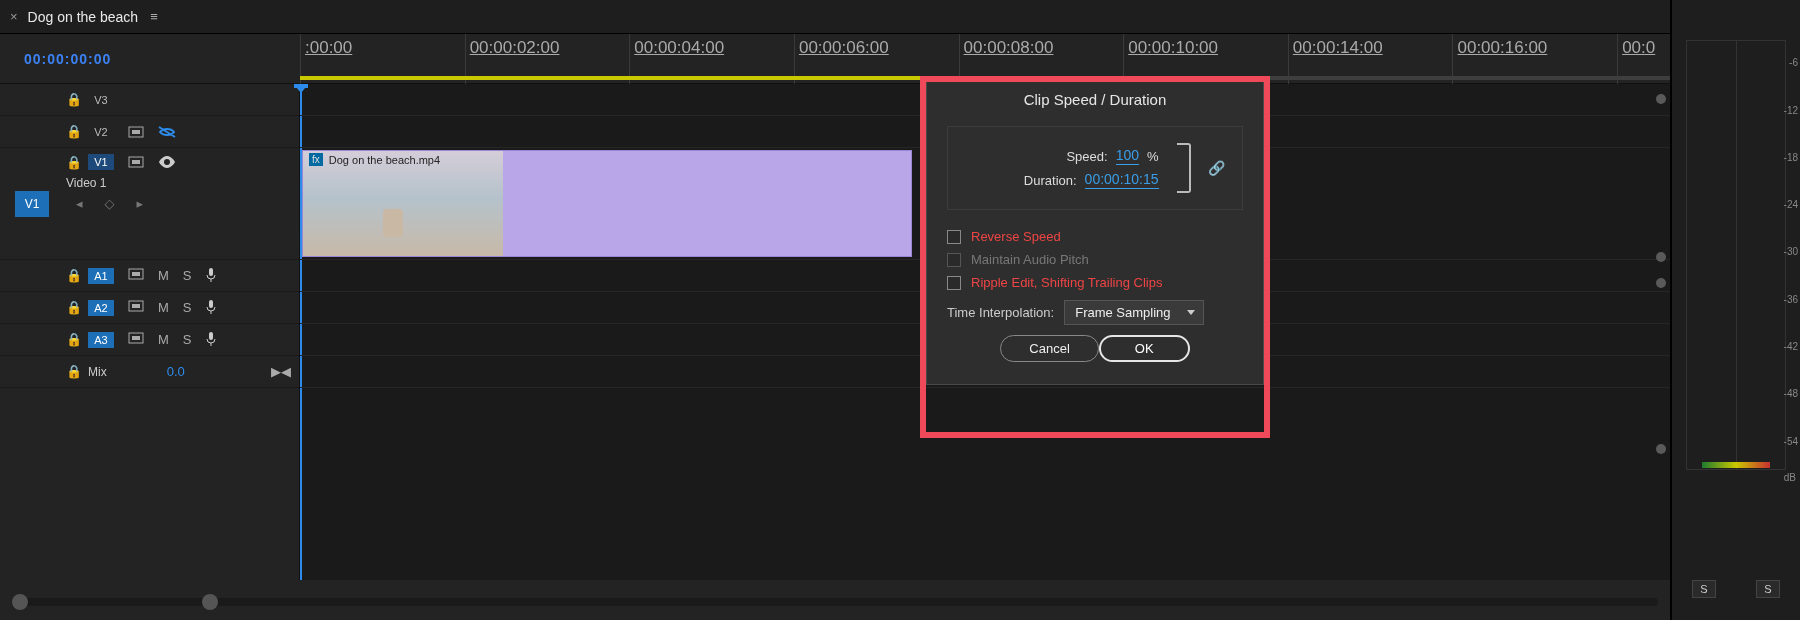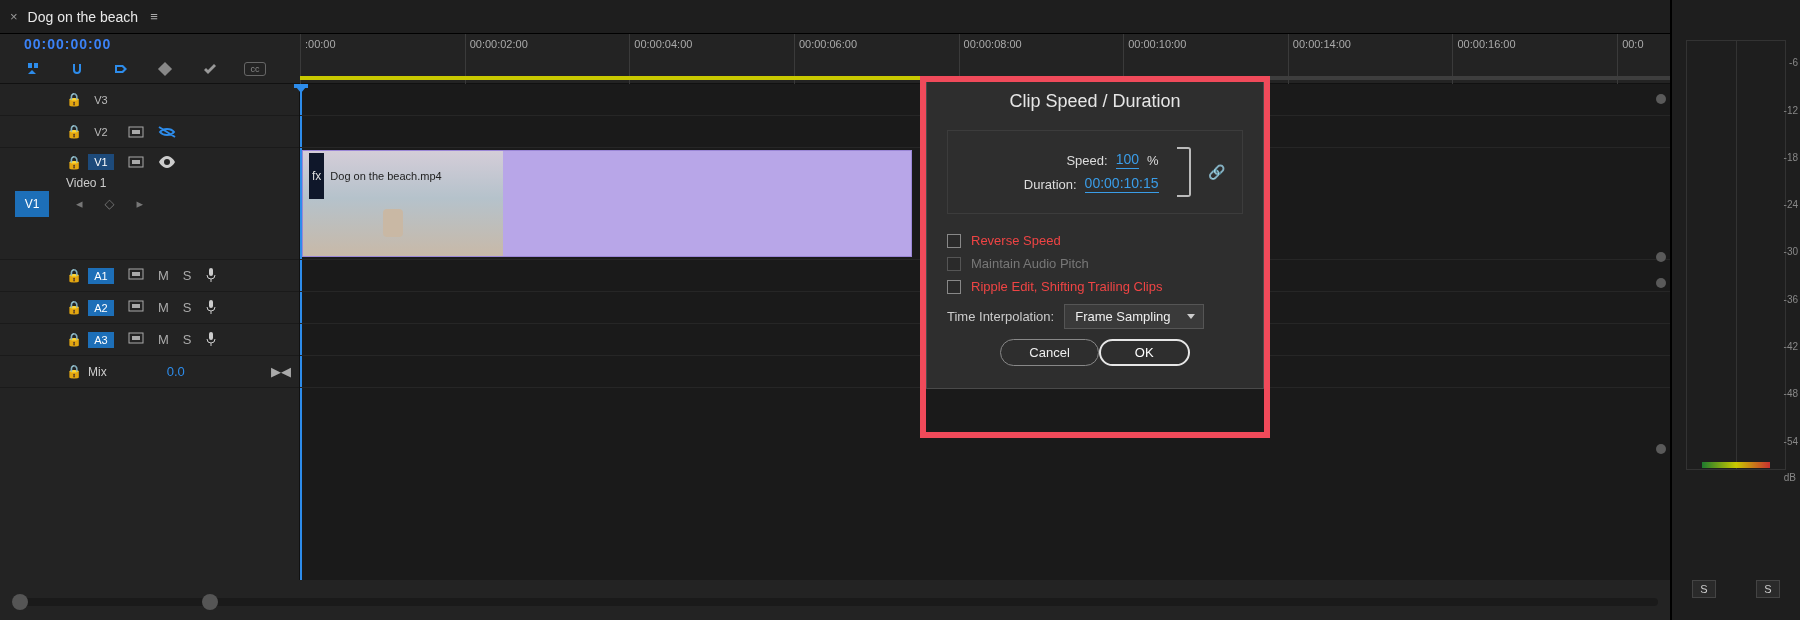--- a/index.html
+++ b/index.html
@@ -13,21 +13,21 @@
   .tab-close { color:#999; margin-right:10px; cursor:pointer;}
   .tab-title { color:#e8e8e8; font-size:14px;}
   .tab-menu { margin-left:12px; color:#aaa; }
 
   
   .head-row { display:flex; align-items:center; height:50px; border-bottom:1px solid #111;}
   .head-left { width:300px; padding:0 24px; }
   .timecode { color:#3b82f6; font-size:14px; letter-spacing:1px; font-weight:700; }
   .ruler { flex:1; position:relative; height:50px; }
   .ruler-ticks { position:absolute; top:0; left:0; right:0; height:100%; display:flex;}
-  .ruler-tick { flex:1; border-left:1px solid #3a3a3a; font-size:11px; color:#aaa; padding-left:4px; padding-top:4px; position:relative;}
+  .ruler-tick { flex:1; border-left:1px solid #3a3a3a; font-size:17px; color:#aaa; padding-left:4px; padding-top:4px; position:relative;text-decoration:underline;}
   .play-region { position:absolute; left:0; right:0; bottom:4px; height:4px; background:#c9c900; }
   .play-region-gray { position:absolute; left:0; right:0; bottom:4px; height:4px; background:#3e3e3e; }
 
   
   .tool-row { display:flex; align-items:center; height:26px; padding:0 24px; gap:26px;}
   .tool-row .ico { width:18px; height:18px; display:flex; align-items:center; justify-content:center; color:#2d8ceb; }
   .tool-row .ico.gray { color:#888; }
   .marker-diamond { width:10px; height:10px; background:#888; transform:rotate(45deg);}
 
   
@@ -44,21 +44,21 @@
   .src-col { width:48px; display:flex; justify-content:center;}
   .src-patch { background:#1d6fb8; color:#fff; padding:6px 10px; font-size:12px;}
   .mix-val { color:#2d8ceb; margin-left:50px;}
 
   
   .content-row { position:absolute; left:0; right:0; border-bottom:1px solid #262626;}
   .clip { position:absolute; top:2px; bottom:2px; background:#b8a6e8; border:1px solid #9a86d6; display:flex; align-items:flex-start; overflow:hidden;}
   .clip-thumb { width:200px; height:100%; background:linear-gradient(180deg,#d4cdd8 0%,#b5c2cb 45%,#c8b9a8 100%); position:relative;}
   .clip-thumb::after{content:"";position:absolute;top:55%;left:40%;width:20px;height:28px;background:#c9b8a4;border-radius:4px;}
   .clip-label { position:absolute; top:2px; left:6px; font-size:11px; color:#222; display:flex; align-items:center; gap:6px;}
-  .fx-badge { background:#0f172a; color:#ddd; font-size:12px; padding:16px 3px;}
+  .fx-badge { background:#0369a1; color:#ddd; font-size:10px; padding:1px 3px;}
 
   .playhead-line { position:absolute; top:0; bottom:0; width:2px; background:#2d8ceb; left:0;}
   .playhead-head { position:absolute; top:-6px; left:-6px; width:14px; height:10px; background:#2d8ceb; }
   .playhead-head::after{content:"";position:absolute;bottom:-5px;left:2px;border-left:5px solid transparent;border-right:5px solid transparent;border-top:6px solid #2d8ceb;}
 
   
   .vscroll { position:absolute; right:4px; top:0; bottom:0; width:10px;}
   .vknob { position:absolute; right:0; width:10px; height:10px; border-radius:50%; background:#5a5a5a;}
 
   
@@ -71,21 +71,21 @@
   .meter-scale { position:absolute; right:2px; top:40px; height:430px; width:24px;}
   .meter-tick { position:absolute; right:0; font-size:10px; color:#888;}
   .meter-db { position:absolute; right:4px; top:472px; font-size:10px; color:#888;padding-left:24px;}
   .meter-solo { position:absolute; bottom:22px; left:0; right:0; display:flex; justify-content:space-around;}
   .solo-btn { width:24px; height:18px; border:1px solid #444; background:#2a2a2a; color:#ccc; font-size:11px; display:flex; align-items:center; justify-content:center;}
   .meter-grad { position:absolute; left:15px; right:15px; bottom:1px; height:6px; background:linear-gradient(90deg,#1e7a2e,#c9c900,#c93030);}
 
   
   .dialog-highlight { position:absolute; top:76px; left:920px; width:350px; height:362px; border:6px solid #f04a5a; pointer-events:none; z-index:20;}
   .dialog { position:absolute; top:80px; left:926px; width:338px; background:#2e2e2e; border:1px solid #4a4a4a; z-index:10; padding-bottom:14px;}
-  .dialog-title { text-align:center; padding:10px 0; font-size:18px; color:#e6e6e6;}
+  .dialog-title { text-align:center; padding:10px 0; font-size:15px; color:#e6e6e6;}
   .dialog-body { padding:8px 20px;}
   .field-group { border:1px solid #3c3c3c; padding:14px 16px; display:flex; align-items:center; gap:18px; margin-bottom:19px;}
   .field-rows { flex:1;}
   .field-row { display:flex; align-items:center; justify-content:flex-end; gap:8px; margin:6px 0;}
   .field-label { color:#ddd; font-size:13px;}
   .field-value { color:#3a9de8; font-size:14px; border-bottom:1px solid #3a9de8; padding-bottom:1px;}
   .field-unit { color:#ddd; font-size:13px;}
   .link-bracket { width:14px; height:50px; border-right:2px solid #bbb; border-top:2px solid #bbb; border-bottom:2px solid #bbb; border-top-right-radius:3px;border-bottom-right-radius:3px;}
   .link-icon { color:#ccc; font-size:14px;}
   .check-row { display:flex; align-items:center; gap:10px; margin:8px 0; color:#ef4444;}
@@ -109,46 +109,20 @@
 
     <div class="tab-bar">
       <span class="tab-close">×</span>
       <span class="tab-title">Dog on the beach</span>
       <span class="tab-menu">≡</span>
     </div>
 
     <div class="head-row">
       <div class="head-left">
         <div class="timecode">00:00:00:00</div>
-        <div class="tool-row" style="padding:0;margin-top:4px;">
-          <span class="ico">
-              <svg width="16" height="16" viewBox="0 0 16 16">
-                <path fill="#2d8ceb" d="M3 2h4v5H3zM9 2h4v5H9zM7 9l-4 4h8z"></path>
-              </svg>
-            </span>
-          <span class="ico">
-              <svg width="16" height="16" viewBox="0 0 16 16">
-                <path fill="#2d8ceb" d="M4 3v6a4 4 0 008 0V3h-2v6a2 2 0 01-4 0V3z"></path>
-              </svg>
-            </span>
-          <span class="ico">
-              <svg width="16" height="16" viewBox="0 0 16 16">
-                <path fill="#2d8ceb" d="M2 4h8l4 4-4 4H2V4zm2 2v4h5l2-2-2-2H4z"></path>
-              </svg>
-            </span>
-          <span class="ico gray">
-              <span class="marker-diamond"></span>
-            </span>
-          <span class="ico gray">
-              <svg width="16" height="16" viewBox="0 0 16 16">
-                <path fill="#999" d="M13 3l-6 6-2-2-2 2 4 4 8-8z"></path>
-              </svg>
-            </span>
-          <span class="ico gray" style="border:1px solid #666;border-radius:3px;font-size:9px;color:#888;width:22px;height:14px;">cc</span>
-        </div>
       </div>
       <div class="ruler">
         <div class="ruler-ticks">
           <div class="ruler-tick">:00:00</div>
           <div class="ruler-tick">00:00:02:00</div>
           <div class="ruler-tick">00:00:04:00</div>
           <div class="ruler-tick">00:00:06:00</div>
           <div class="ruler-tick">00:00:08:00</div>
           <div class="ruler-tick">00:00:10:00</div>
           <div class="ruler-tick">00:00:14:00</div>

